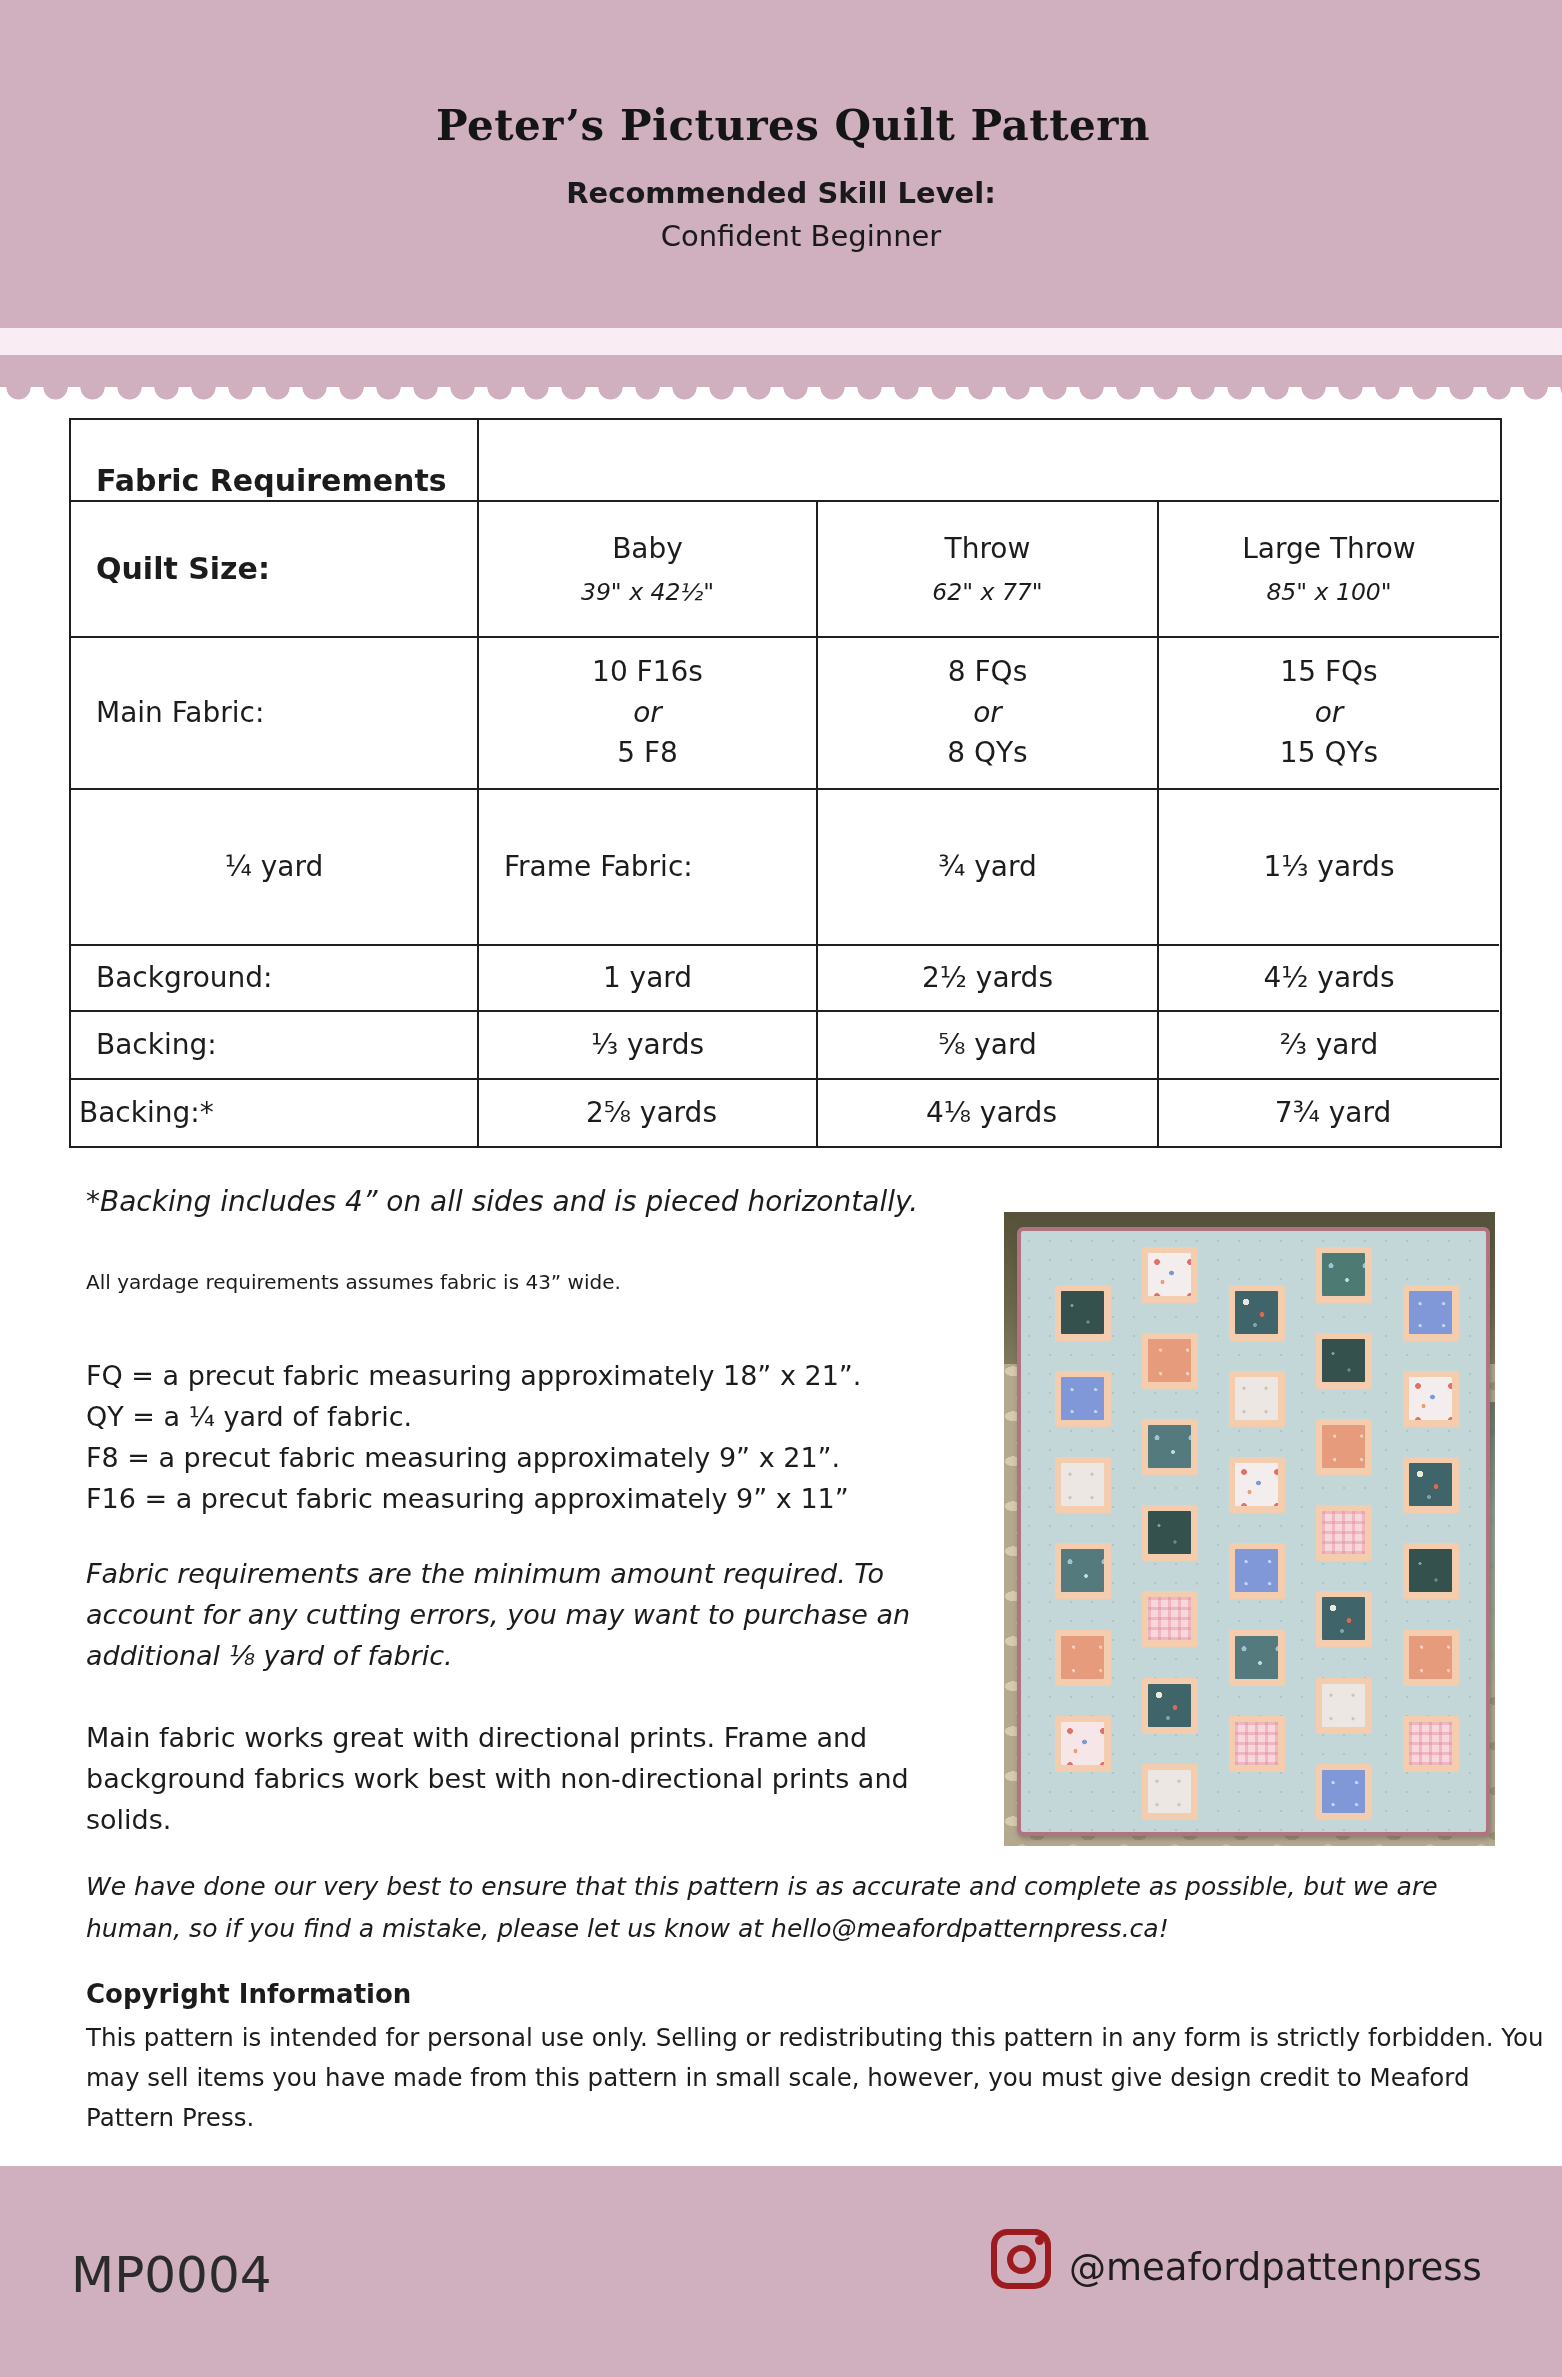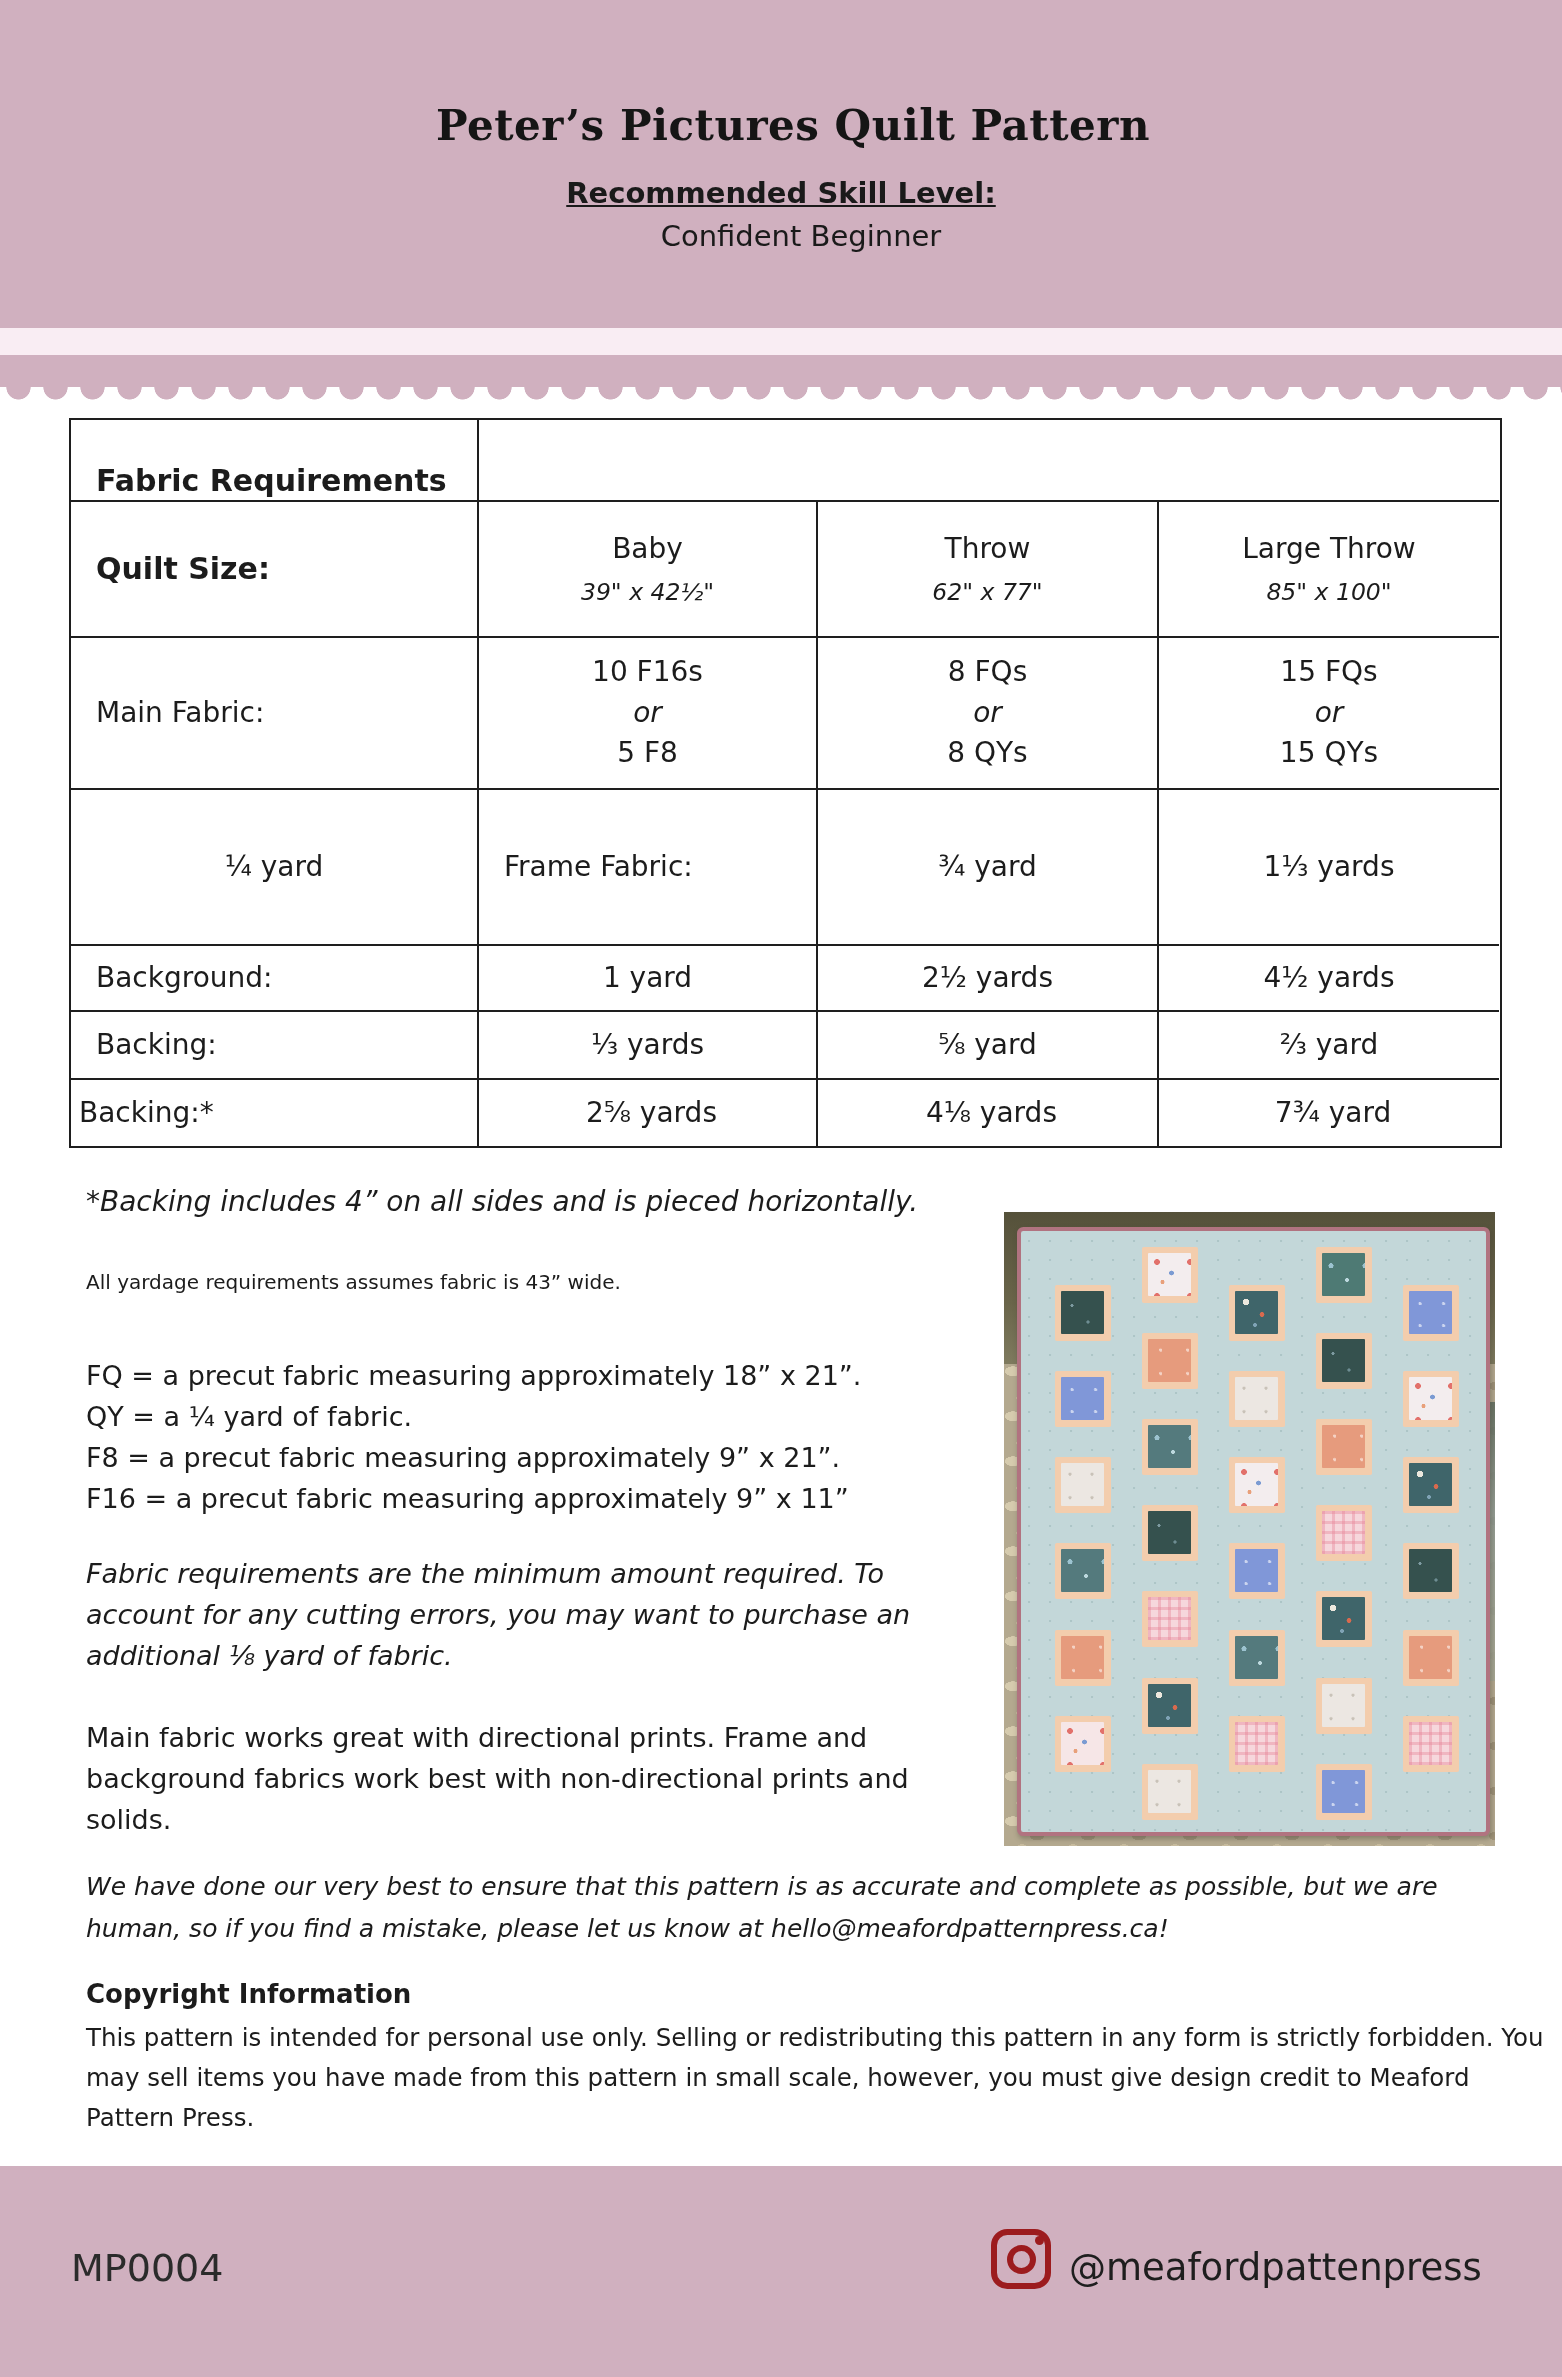--- a/index.html
+++ b/index.html
@@ -15,21 +15,21 @@
     position:absolute;left:0;top:387px;width:100%;height:13.6px;
     background-image:radial-gradient(circle 12.7px at 50% 0px,#d0b0bf 0 11.8px,rgba(0,0,0,0) 12.5px);
     background-size:37px 13.6px;background-repeat:repeat-x;
   }
   .doc-title{
     position:absolute;left:0;top:101px;width:100%;text-align:center;
     font-family:"DejaVu Serif",serif;font-weight:bold;font-size:42px;letter-spacing:0.5px;color:#151515;padding-left:12px;
   }
   .skill-label{
     position:absolute;left:0;top:176px;width:100%;text-align:center;
-    font-weight:bold;font-size:29px;color:#1a1a1a;text-decoration:underline;
+    font-weight:bold;font-size:29px;color:#1a1a1a;
   }
   .skill-value{
     position:absolute;left:0;top:219px;width:100%;text-align:center;
     font-size:29px;color:#1a1a1a;padding-left:20px;
   }
   
   .freq-table{
     position:absolute;left:69px;top:418px;width:1433px;box-sizing:border-box;
     border:2.7px solid #1e1e1e;background:#fff;
     display:grid;grid-template-columns:408px 339px 341px 340px;
@@ -99,21 +99,21 @@
   .f-pink_check{background-image:repeating-linear-gradient(0deg,rgba(230,128,148,.38) 0 2.7px,rgba(0,0,0,0) 2.7px 10px),repeating-linear-gradient(90deg,rgba(230,128,148,.38) 0 2.7px,rgba(0,0,0,0) 2.7px 10px);}
   .f-white_floral,.f-pink_floral{background-image:radial-gradient(circle 2.7px at 9px 9px,#e2716b 0 2.7px,rgba(0,0,0,0) 3.1px),radial-gradient(circle 2.3px at 23.5px 20px,#7b9bd2 0 2.3px,rgba(0,0,0,0) 2.6px),radial-gradient(circle 1.8px at 14.5px 29px,#e8a07a 0 1.8px,rgba(0,0,0,0) 2.2px);background-size:33px 34px;}
   .f-bird_floral{background-image:radial-gradient(circle 3.1px at 11px 11px,#ece8de 0 3.1px,rgba(0,0,0,0) 3.4px),radial-gradient(circle 2.3px at 27px 23.5px,#d96a4e 0 2.3px,rgba(0,0,0,0) 2.6px),radial-gradient(circle 1.8px at 20px 34px,#7fa3b5 0 1.8px,rgba(0,0,0,0) 2.2px);background-size:38px 40px;}
   .f-teal_floral,.f-teal_leaf{background-image:radial-gradient(circle 2.4px at 9px 12.7px,#9cc3d0 0 2.4px,rgba(0,0,0,0) 2.7px),radial-gradient(circle 1.8px at 25px 27px,#bcd8de 0 1.8px,rgba(0,0,0,0) 2.2px);background-size:34px 36px;}
   .f-teal_dark{background-image:radial-gradient(circle 1.4px at 11px 14.5px,#7d9aa0 0 1.4px,rgba(0,0,0,0) 1.8px),radial-gradient(circle 1.4px at 27px 31px,#6e8d93 0 1.4px,rgba(0,0,0,0) 1.8px);background-size:36px 40px;}
   .f-coral{background-image:radial-gradient(circle 1.4px at 12.7px 11px,rgba(255,255,255,.55) 0 1.4px,rgba(0,0,0,0) 1.8px);background-size:27px 23.5px;}
   .f-periwinkle{background-image:radial-gradient(circle 1.4px at 11px 12.7px,rgba(255,255,255,.6) 0 1.4px,rgba(0,0,0,0) 1.8px);background-size:23.5px 22px;}
   .f-white_print{background-image:radial-gradient(circle 1.4px at 9px 11px,#c9c2b8 0 1.4px,rgba(0,0,0,0) 1.8px);background-size:22px 23.5px;}
   
   .footer{position:absolute;left:0;top:2166px;width:100%;height:211px;background:#d0b0bf;}
-  .footer-code{position:absolute;left:71px;top:80px;font-size:38px;color:#2b2b2b;}
+  .footer-code{position:absolute;left:71px;top:80px;font-size:50px;color:#2b2b2b;}
   .ig-icon{
     position:absolute;left:991px;top:63px;width:60px;height:60px;box-sizing:border-box;
     border:6.3px solid #9c1b1e;border-radius:16.3px;
   }
   .ig-icon::before{
     content:"";position:absolute;left:50%;top:50%;width:29px;height:29px;margin:-14.5px 0 0 -14.5px;
     box-sizing:border-box;border:6.3px solid #9c1b1e;border-radius:50%;
   }
   .ig-icon::after{
     content:"";position:absolute;right:0.9px;top:0.9px;width:9px;height:9px;background:#9c1b1e;border-radius:50%;

